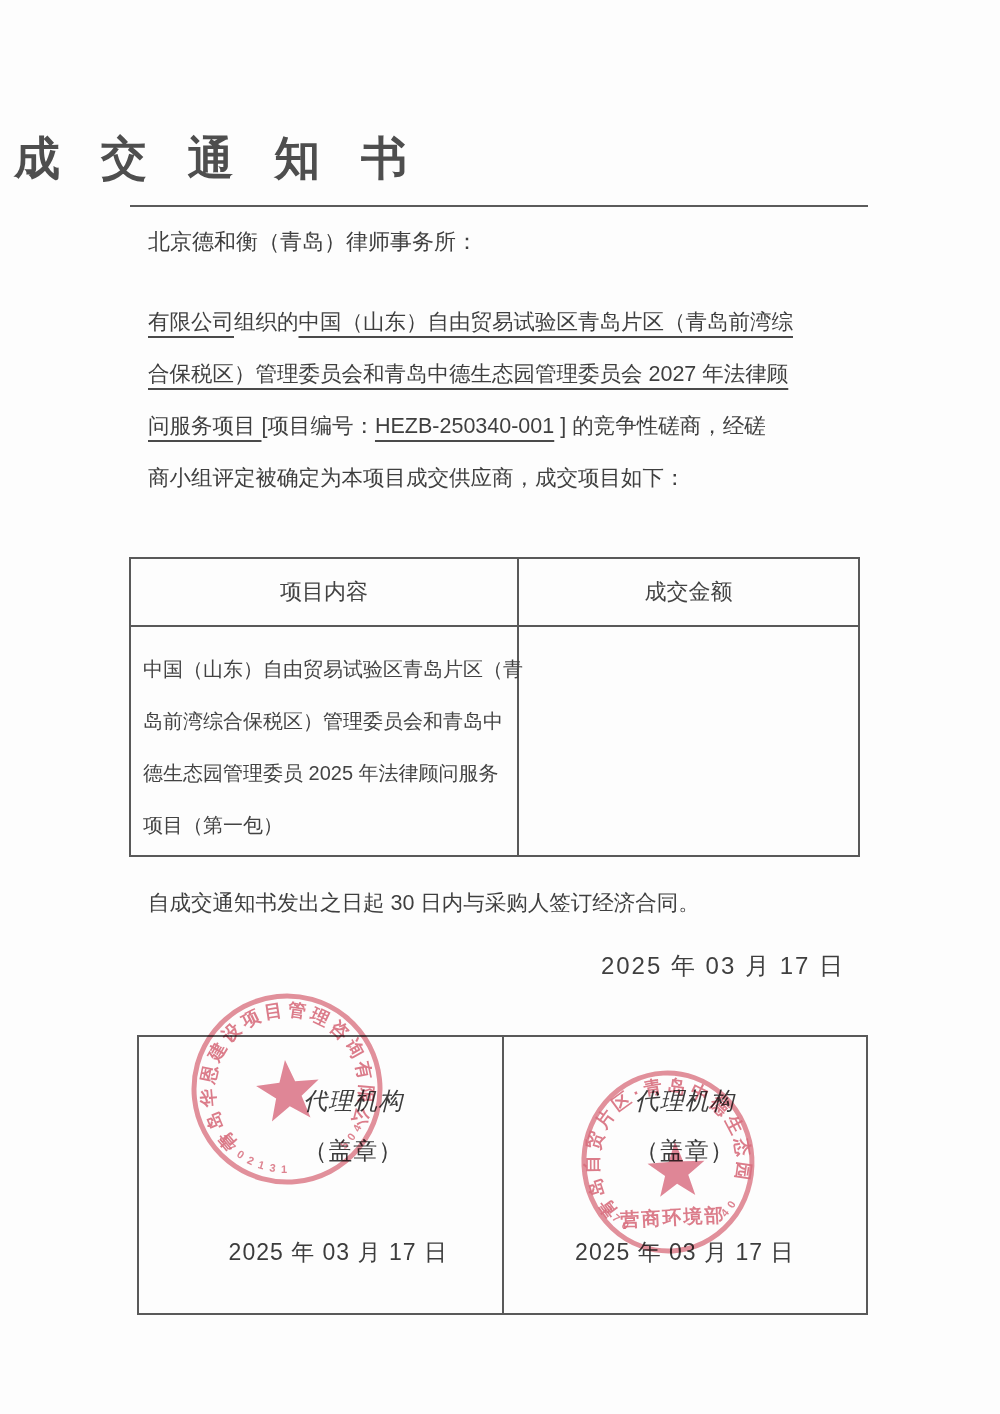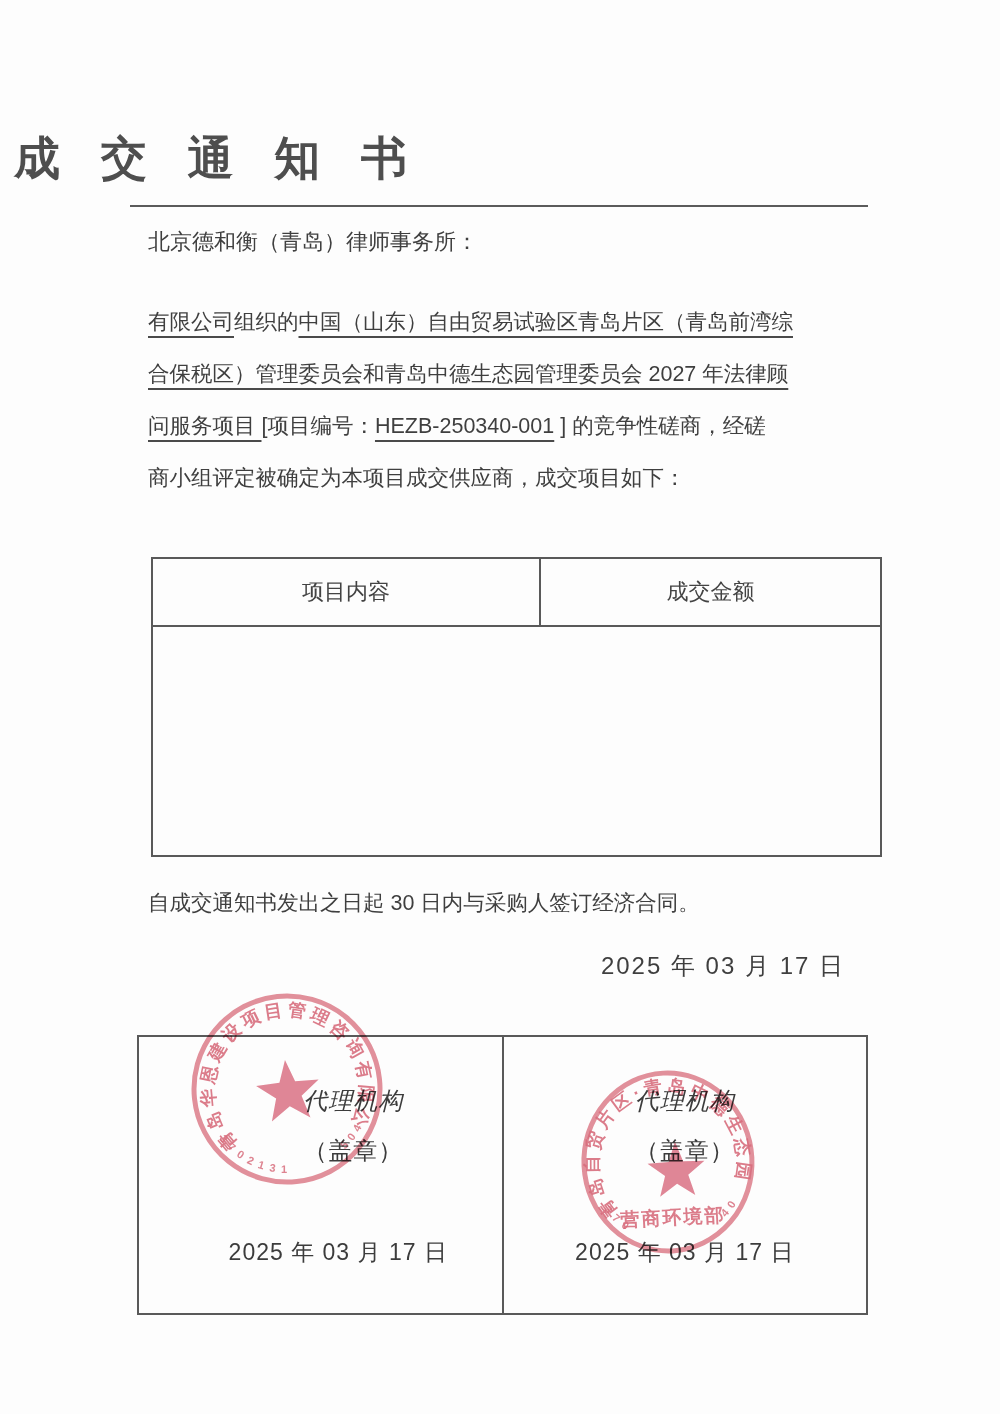--- a/index.html
+++ b/index.html
@@ -31,21 +31,21 @@
   }
   .bline{height:52px;line-height:52px;white-space:nowrap;}
   .bline.indent{text-indent:44px;}
   .u{
     text-decoration:underline;
     text-decoration-thickness:2px;
     text-underline-offset:7px;
     text-decoration-color:#4a4a4a;
   }
   .tbl{
-    position:absolute;left:151px;top:557px;width:727px;height:296px;
+    position:absolute;left:129px;top:557px;width:727px;height:296px;
     border:2px solid #595959;
   }
   .hrow{display:flex;height:66px;border-bottom:2px solid #595959;}
   .hcell{display:flex;align-items:center;justify-content:center;
     font-size:22px;color:#434343;}
   .col1{width:388px;border-right:2px solid #595959;box-sizing:border-box;}
   .col2{flex:1;}
   .brow{display:flex;height:228px;}
   .bcell{box-sizing:border-box;}
   .bcell.col1{padding:16px 10px 0 12px;font-size:20px;line-height:52px;color:#434343;}
@@ -104,20 +104,26 @@
     <div class="bline"><span class="u">问服务项目 </span><span>[项目编号：</span><span class="u">HEZB-250340-001</span><span> ] 的竞争性磋商，经磋</span></div>
     <div class="bline"><span>商小组评定被确定为本项目成交供应商，成交项目如下：</span></div>
   </div>
 
   <div class="tbl">
     <div class="hrow">
       <div class="hcell col1">项目内容</div>
       <div class="hcell col2">成交金额</div>
     </div>
     <div class="brow">
+      <div class="bcell col1">
+        <div class="cellline">中国（山东）自由贸易试验区青岛片区（青</div>
+        <div class="cellline">岛前湾综合保税区）管理委员会和青岛中</div>
+        <div class="cellline">德生态园管理委员 2025 年法律顾问服务</div>
+        <div class="cellline">项目（第一包）</div>
+      </div>
       <div class="bcell col2"></div>
     </div>
   </div>
 
   <div class="contract-note">自成交通知书发出之日起 30 日内与采购人签订经济合同。</div>
   <div class="issue-date">2025 年 03 月 17 日</div>
 
   <div class="boxes">
     <div class="sigbox first">
       <div class="box-label shift-r33">代理机构</div>

